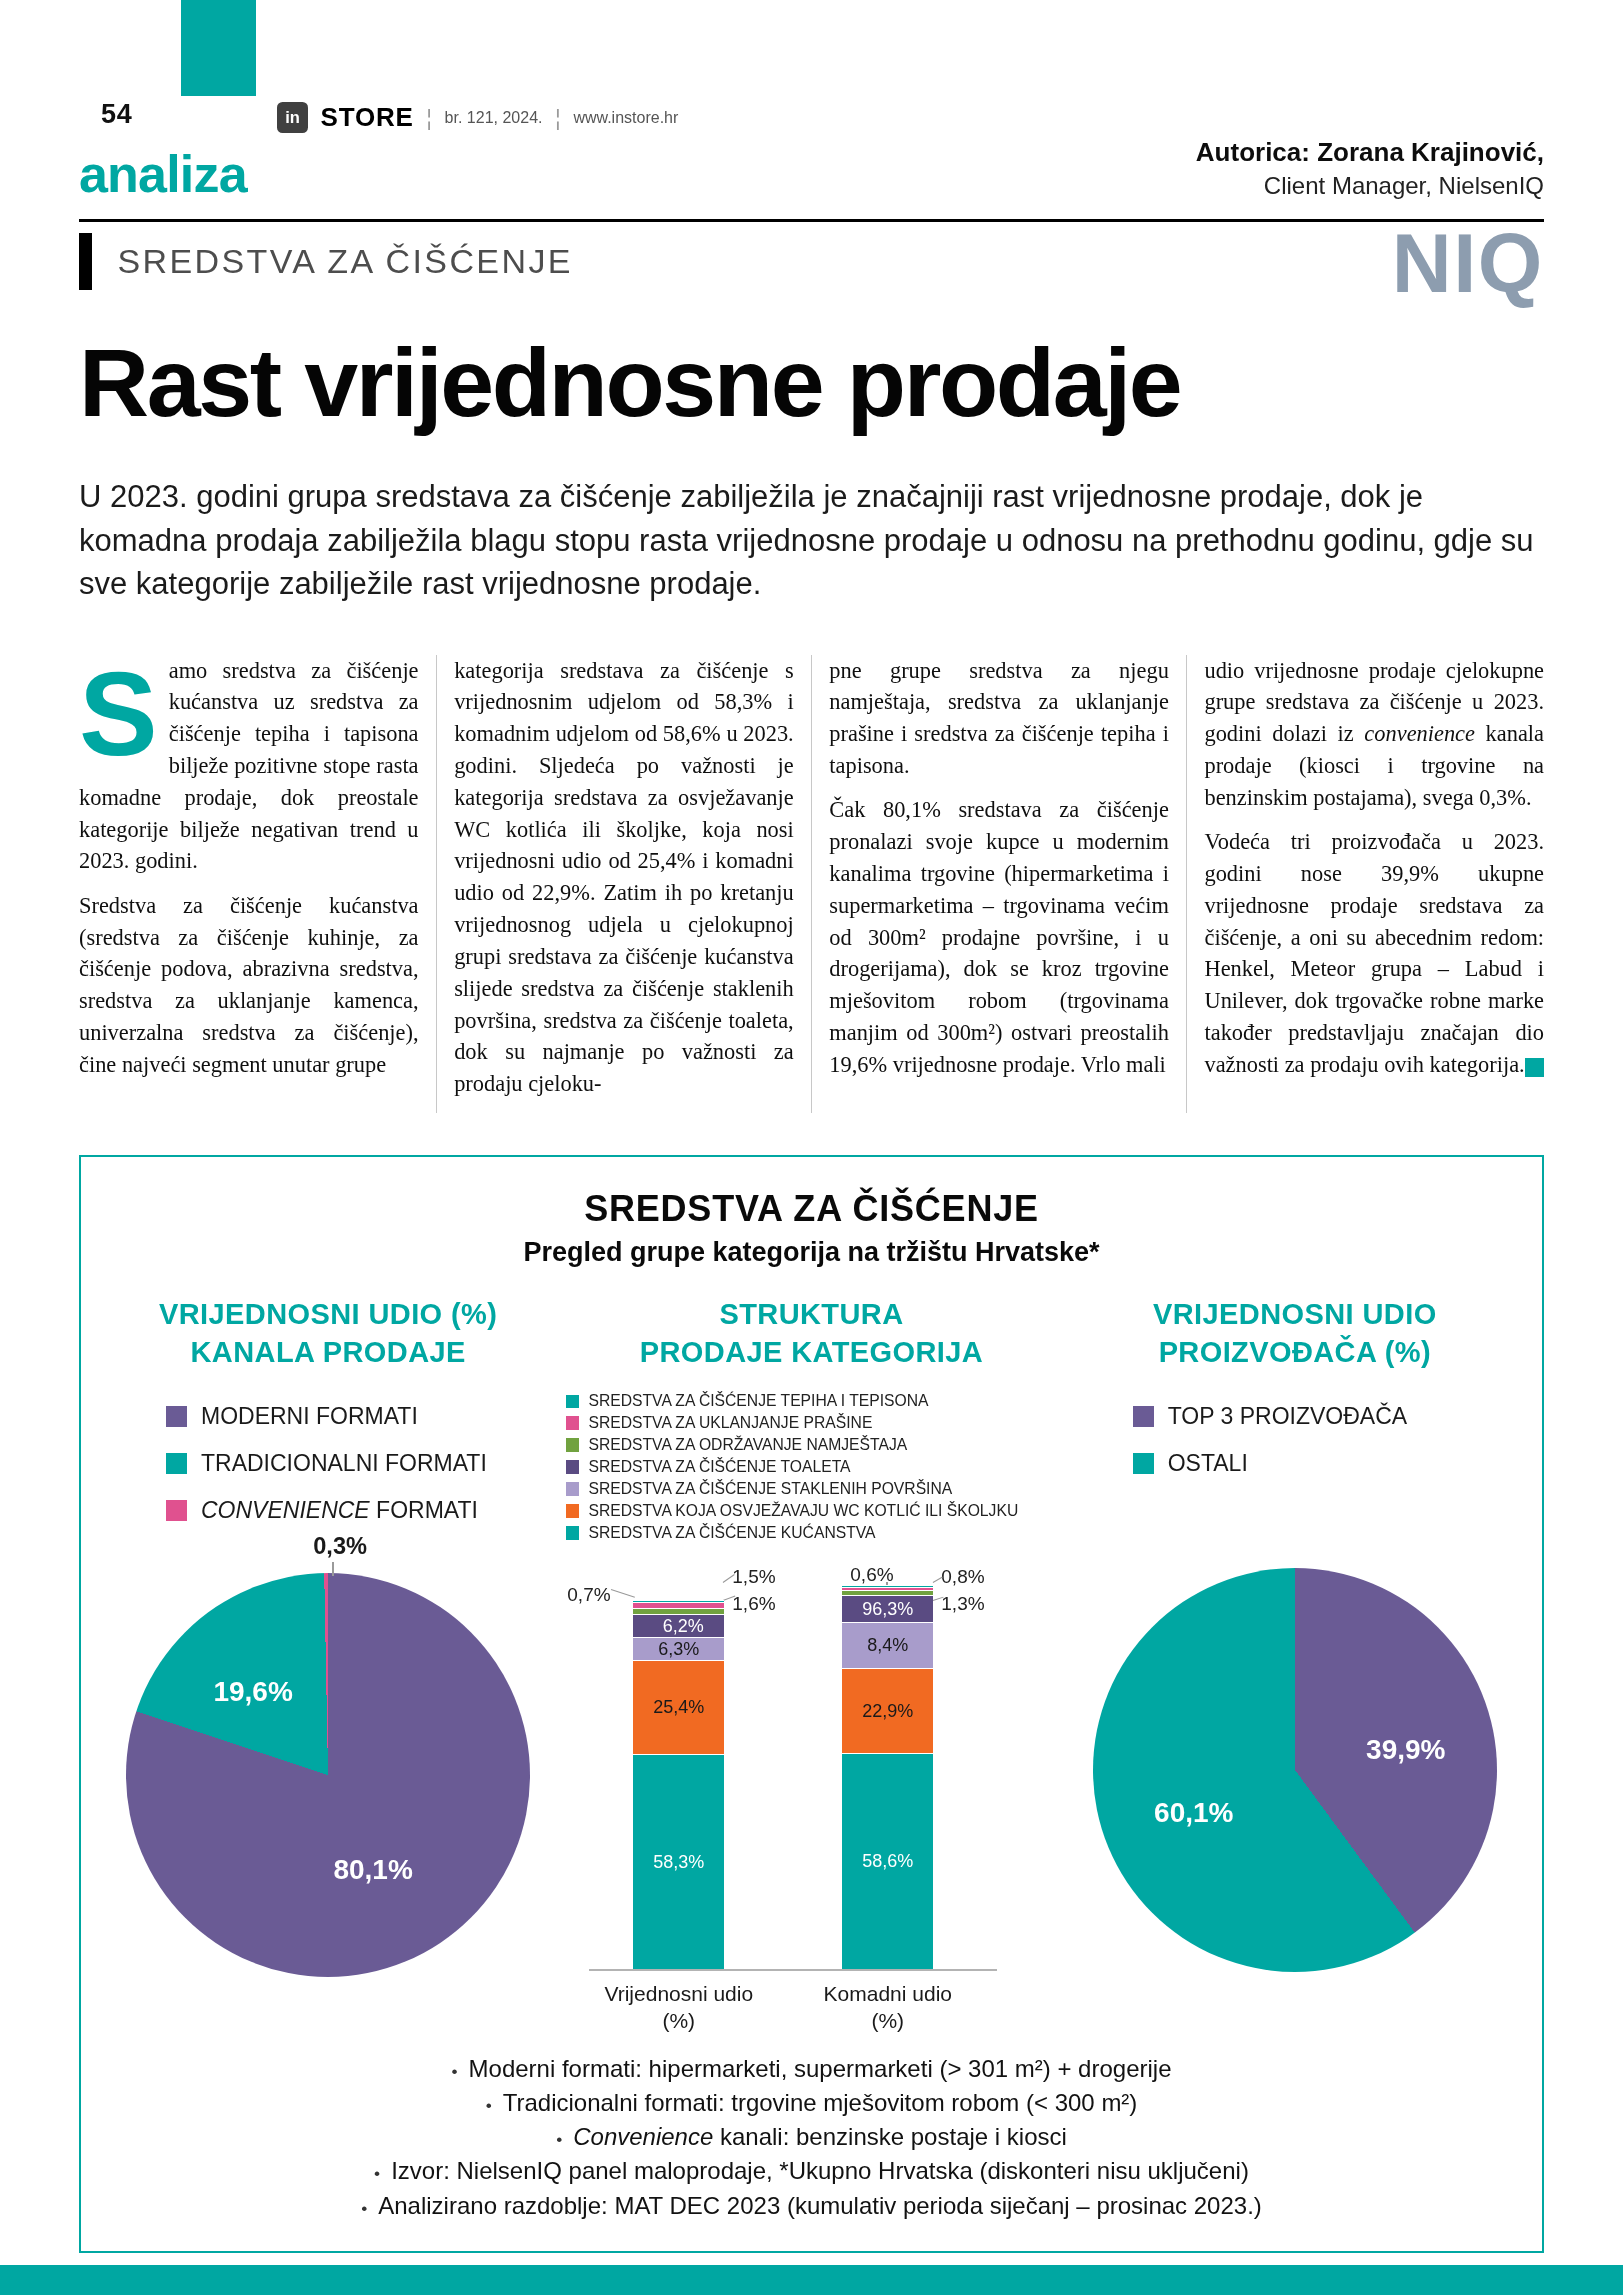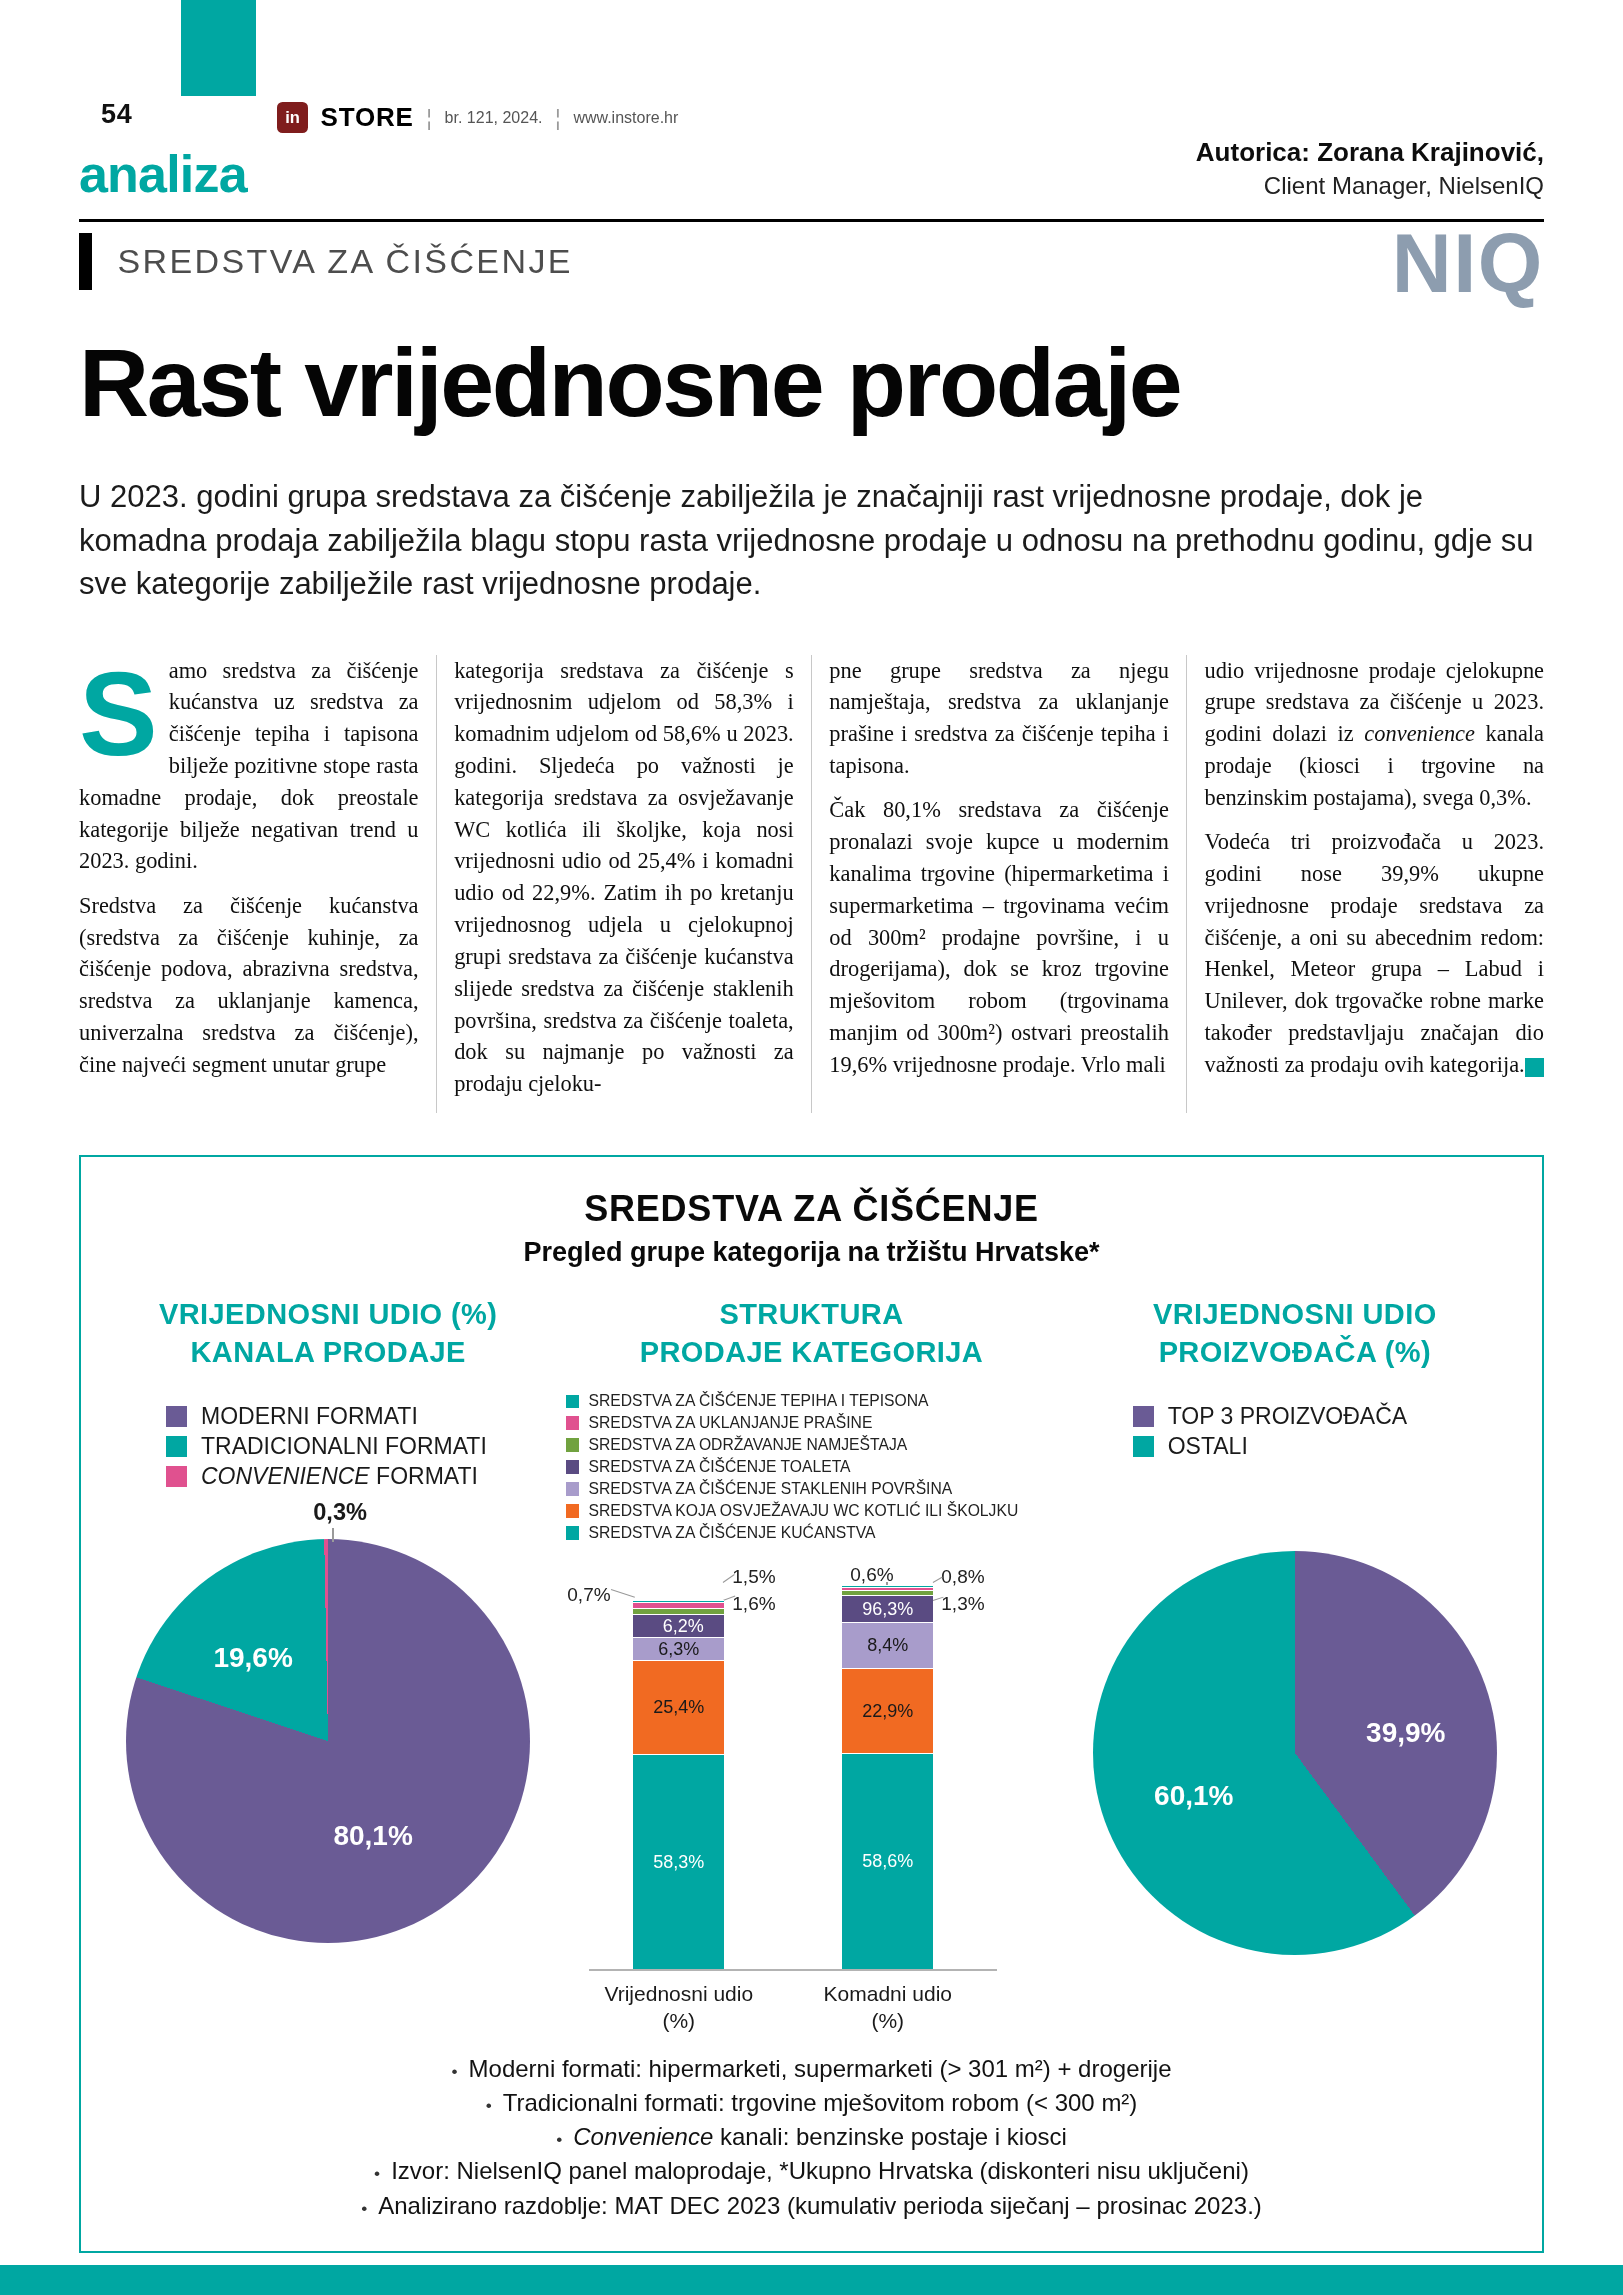--- a/index.html
+++ b/index.html
@@ -16,21 +16,21 @@
     overflow:hidden;
     font-family:"Liberation Sans",sans-serif;
     color:#111;
     margin:0 auto;
   }
   
   .topbar{position:relative;height:85px;}
   .pagenum{position:absolute;left:22px;top:52px;font-size:27px;font-weight:bold;letter-spacing:0.8px;text-align:right;}
   .teal-block{position:absolute;left:102px;top:-47px;width:75px;height:96px;background:var(--accent-teal);}
   .logo-row{position:absolute;left:198px;top:55px;display:flex;align-items:center;gap:12.6px;}
-  .logo-sq{width:31px;height:31px;background:#7f1d1d;border-radius:5.5px;color:#fff;font-weight:bold;font-size:16.5px;display:flex;align-items:center;justify-content:center;}
+  .logo-sq{width:31px;height:31px;background:#404040;border-radius:5.5px;color:#fff;font-weight:bold;font-size:16.5px;display:flex;align-items:center;justify-content:center;}
   .logo-store{font-size:26px;font-weight:bold;letter-spacing:0.8px;color:#000;}
   .hsep{color:#9a9a9a;font-size:22px;}
   .issue,.site{font-size:16px;color:#555;}
   
   .title-row{display:flex;justify-content:space-between;align-items:flex-end;margin-top:4.7px;gap:38px;}
   .section{margin:0;font-size:52px;font-weight:bold;color:var(--accent-teal);line-height:1;letter-spacing:-0.8px;}
   .author{text-align:right;}
   .author-name{font-size:26px;font-weight:bold;color:#0d0d0d;}
   .author-role{font-size:24px;color:#222;margin-top:4.7px;}
   .rule{height:3.1px;background:#000;margin-top:19px;}
@@ -57,21 +57,21 @@
   .panel-title{margin:0;text-align:center;font-size:36px;font-weight:bold;letter-spacing:0.8px;color:#0a0a0a;}
   .panel-subtitle{margin:7.9px 0 0;text-align:center;font-size:27px;font-weight:bold;color:#0a0a0a;}
   .charts{display:flex;margin-top:28px;}
   .chart-col{box-sizing:border-box;}
   .chart-col.left{width:31%;}
   .chart-col.mid{width:38%;}
   .chart-col.right{width:31%;}
   .chart-heading{font-size:29px;font-weight:bold;color:var(--accent-teal);text-align:center;line-height:1.3;letter-spacing:0.4px;}
   
   .legend-big{margin:31px 0 0 55px;}
-  .legend-big .item{display:flex;align-items:center;gap:14px;margin:3px 0;font-size:23px;color:#1a1a1a;}
+  .legend-big .item{display:flex;align-items:center;gap:14px;margin:20px 0;font-size:23px;color:#1a1a1a;}
   .swatch{width:21px;height:21px;flex:0 0 21px;}
   
   .legend-small{margin:20.4px 0 0 20.4px;}
   .legend-small .item{display:flex;align-items:center;gap:9.4px;margin:3.9px 0;font-size:15.7px;line-height:1.15;color:#222;}
   .swatch-sm{width:13.4px;height:13.4px;flex:0 0 13.4px;}
   
   .pie-wrap{position:relative;width:404px;height:404px;margin:49px auto 0;}
   .pie-wrap.right-pie{margin-top:91px;}
   .pie{width:100%;height:100%;border-radius:50%;}
   .pie-label{position:absolute;transform:translate(-50%,-50%);font-weight:bold;font-size:28px;color:#fff;white-space:nowrap;}

